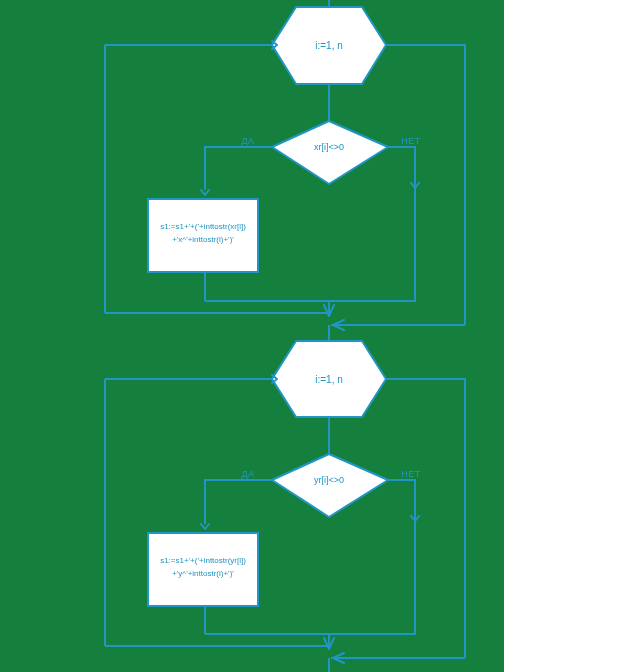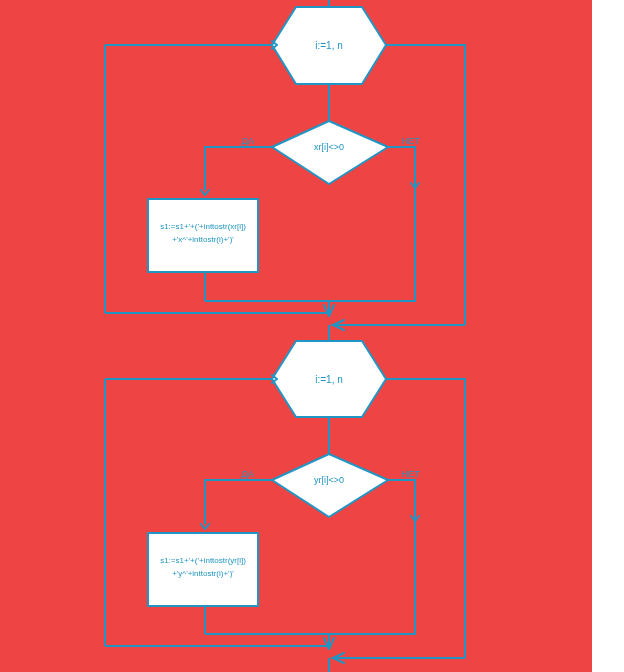--- a/index.html
+++ b/index.html
@@ -1,20 +1,20 @@
 <!DOCTYPE html>
 <html><head>
 <meta charset="utf-8">
 <style>
   html,body{margin:0;padding:0;background:#ffffff;}
   body{
     font-family:"Liberation Sans","DejaVu Sans",sans-serif;
     width:624px;height:672px;overflow:hidden;
   }
-  #flow-root{position:relative;width:592px;height:672px;background:#ef4444;}
+  #flow-root{position:relative;width:504px;height:672px;background:#15803d;}
   svg#flow-svg{position:absolute;left:0;top:0;width:624px;height:672px;display:block;}
   .shape-text{
     fill:#2196c4;
     font-family:"Liberation Sans","DejaVu Sans",sans-serif;
     text-anchor:middle;
     dominant-baseline:middle;
   }
   .hex-label{font-size:10px;}
   .dia-label{font-size:9px;}
   .proc-label{font-size:8px;}

